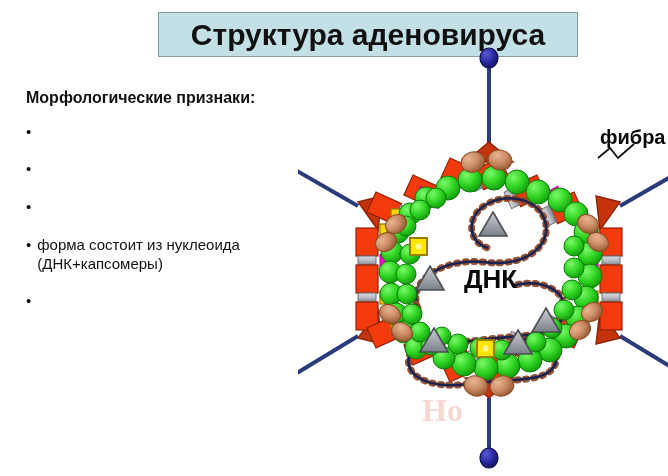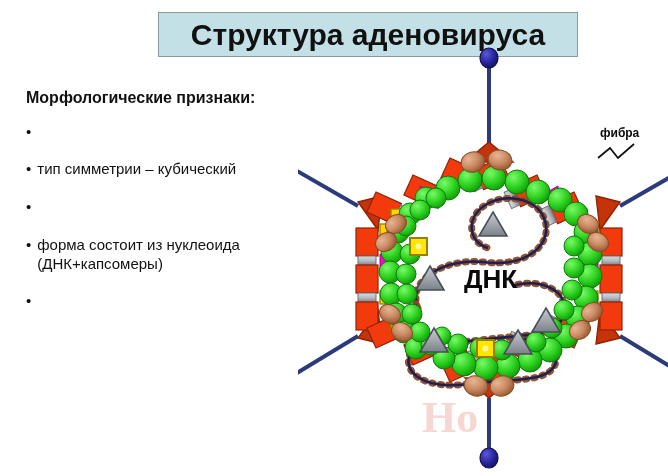--- a/index.html
+++ b/index.html
@@ -39,25 +39,25 @@
   .bullet-text{white-space:pre-line;}
 
   
   #virus-figure{position:absolute;left:286px;top:46px;width:382px;height:430px;}
   #virus-svg{display:block;}
 
   
   .fig-label{
     position:absolute;font-weight:bold;color:#0a0a0a;white-space:nowrap;
   }
-  #label-fibra{left:588px;top:126px;font-size:12px;}
+  #label-fibra{left:588px;top:126px;font-size:20px;}
   #label-dnk{left:452px;top:264px;font-size:26px;}
   #watermark{
     position:absolute;left:410px;top:392px;width:110px;height:52px;
-    font-size:44px;font-weight:bold;color:#f2b7ae;opacity:.55;
+    font-size:32px;font-weight:bold;color:#f2b7ae;opacity:.55;
     font-family:"Liberation Serif", serif;
     pointer-events:none;
   }
 </style>
 </head>
 <body>
 
 <div id="stage">
 
   <div id="title-box">
@@ -65,21 +65,20 @@
   </div>
 
   <div id="left-panel">
     <div id="heading">Морфологические признаки:</div>
 
     <div class="bullet-row">
       <span class="bullet-dot">•</span>
     </div>
     <div class="bullet-row">
       <span class="bullet-dot">•</span>
-      <span class="bullet-text">тип симметрии – кубический</span>
     </div>
     <div class="bullet-row">
       <span class="bullet-dot">•</span>
     </div>
     <div class="bullet-row">
       <span class="bullet-dot">•</span>
       <span class="bullet-text">форма состоит из нуклеоида
 (ДНК+капсомеры)</span>
     </div>
     <div class="bullet-row">

